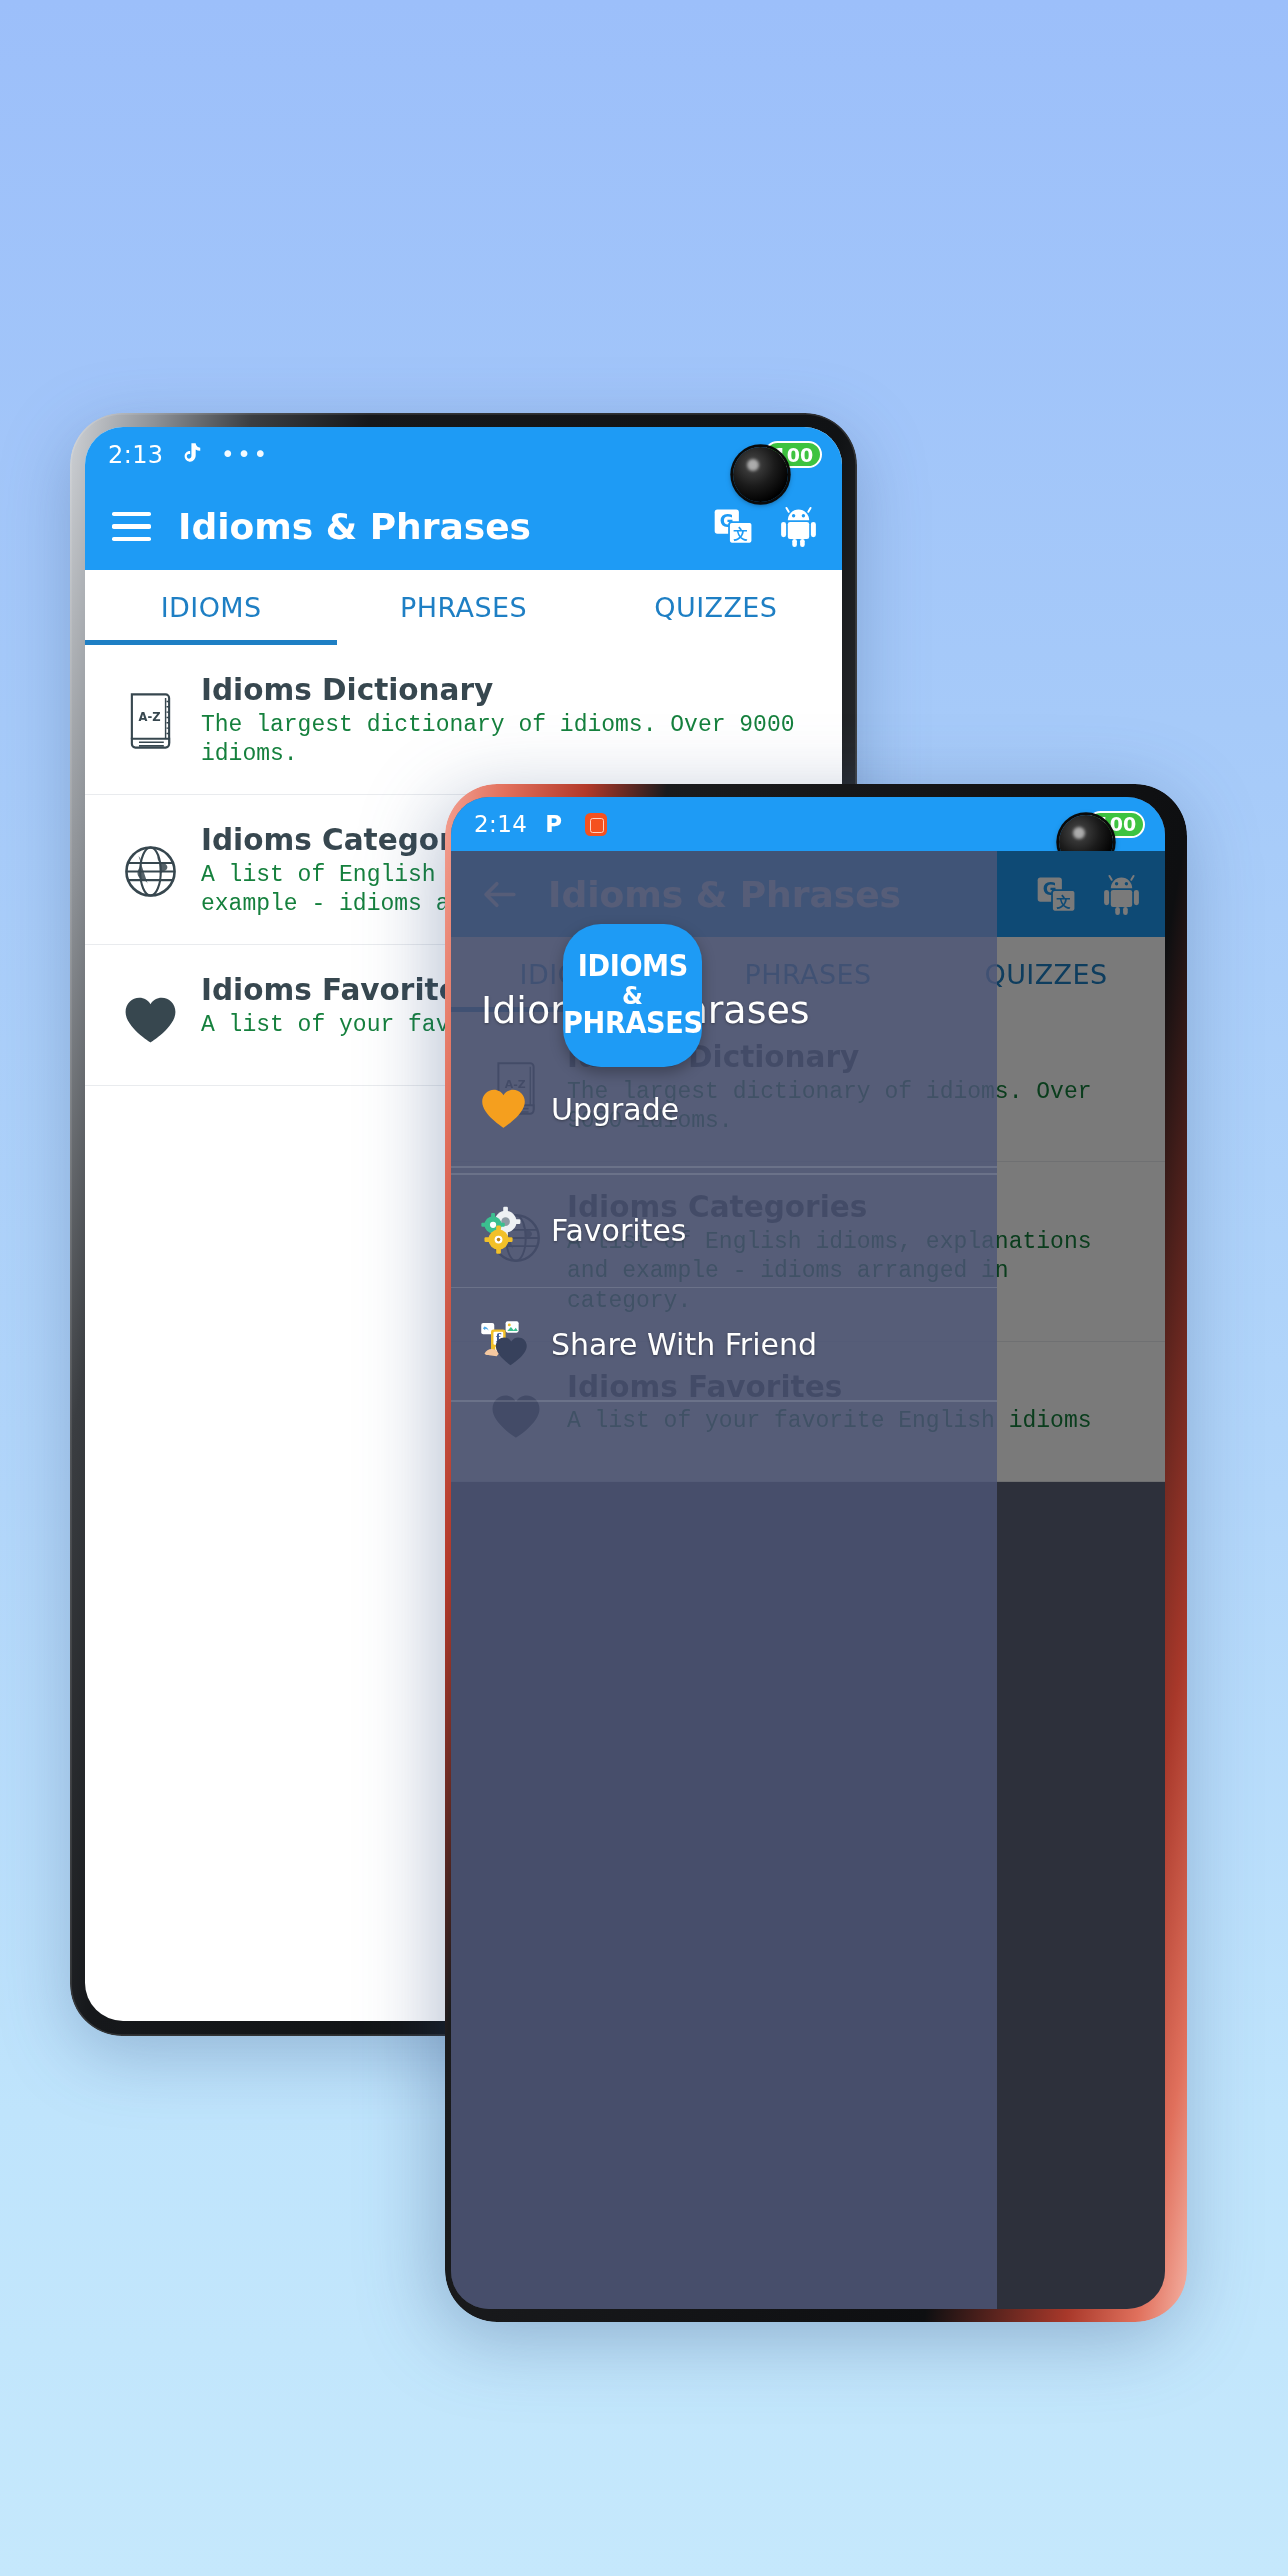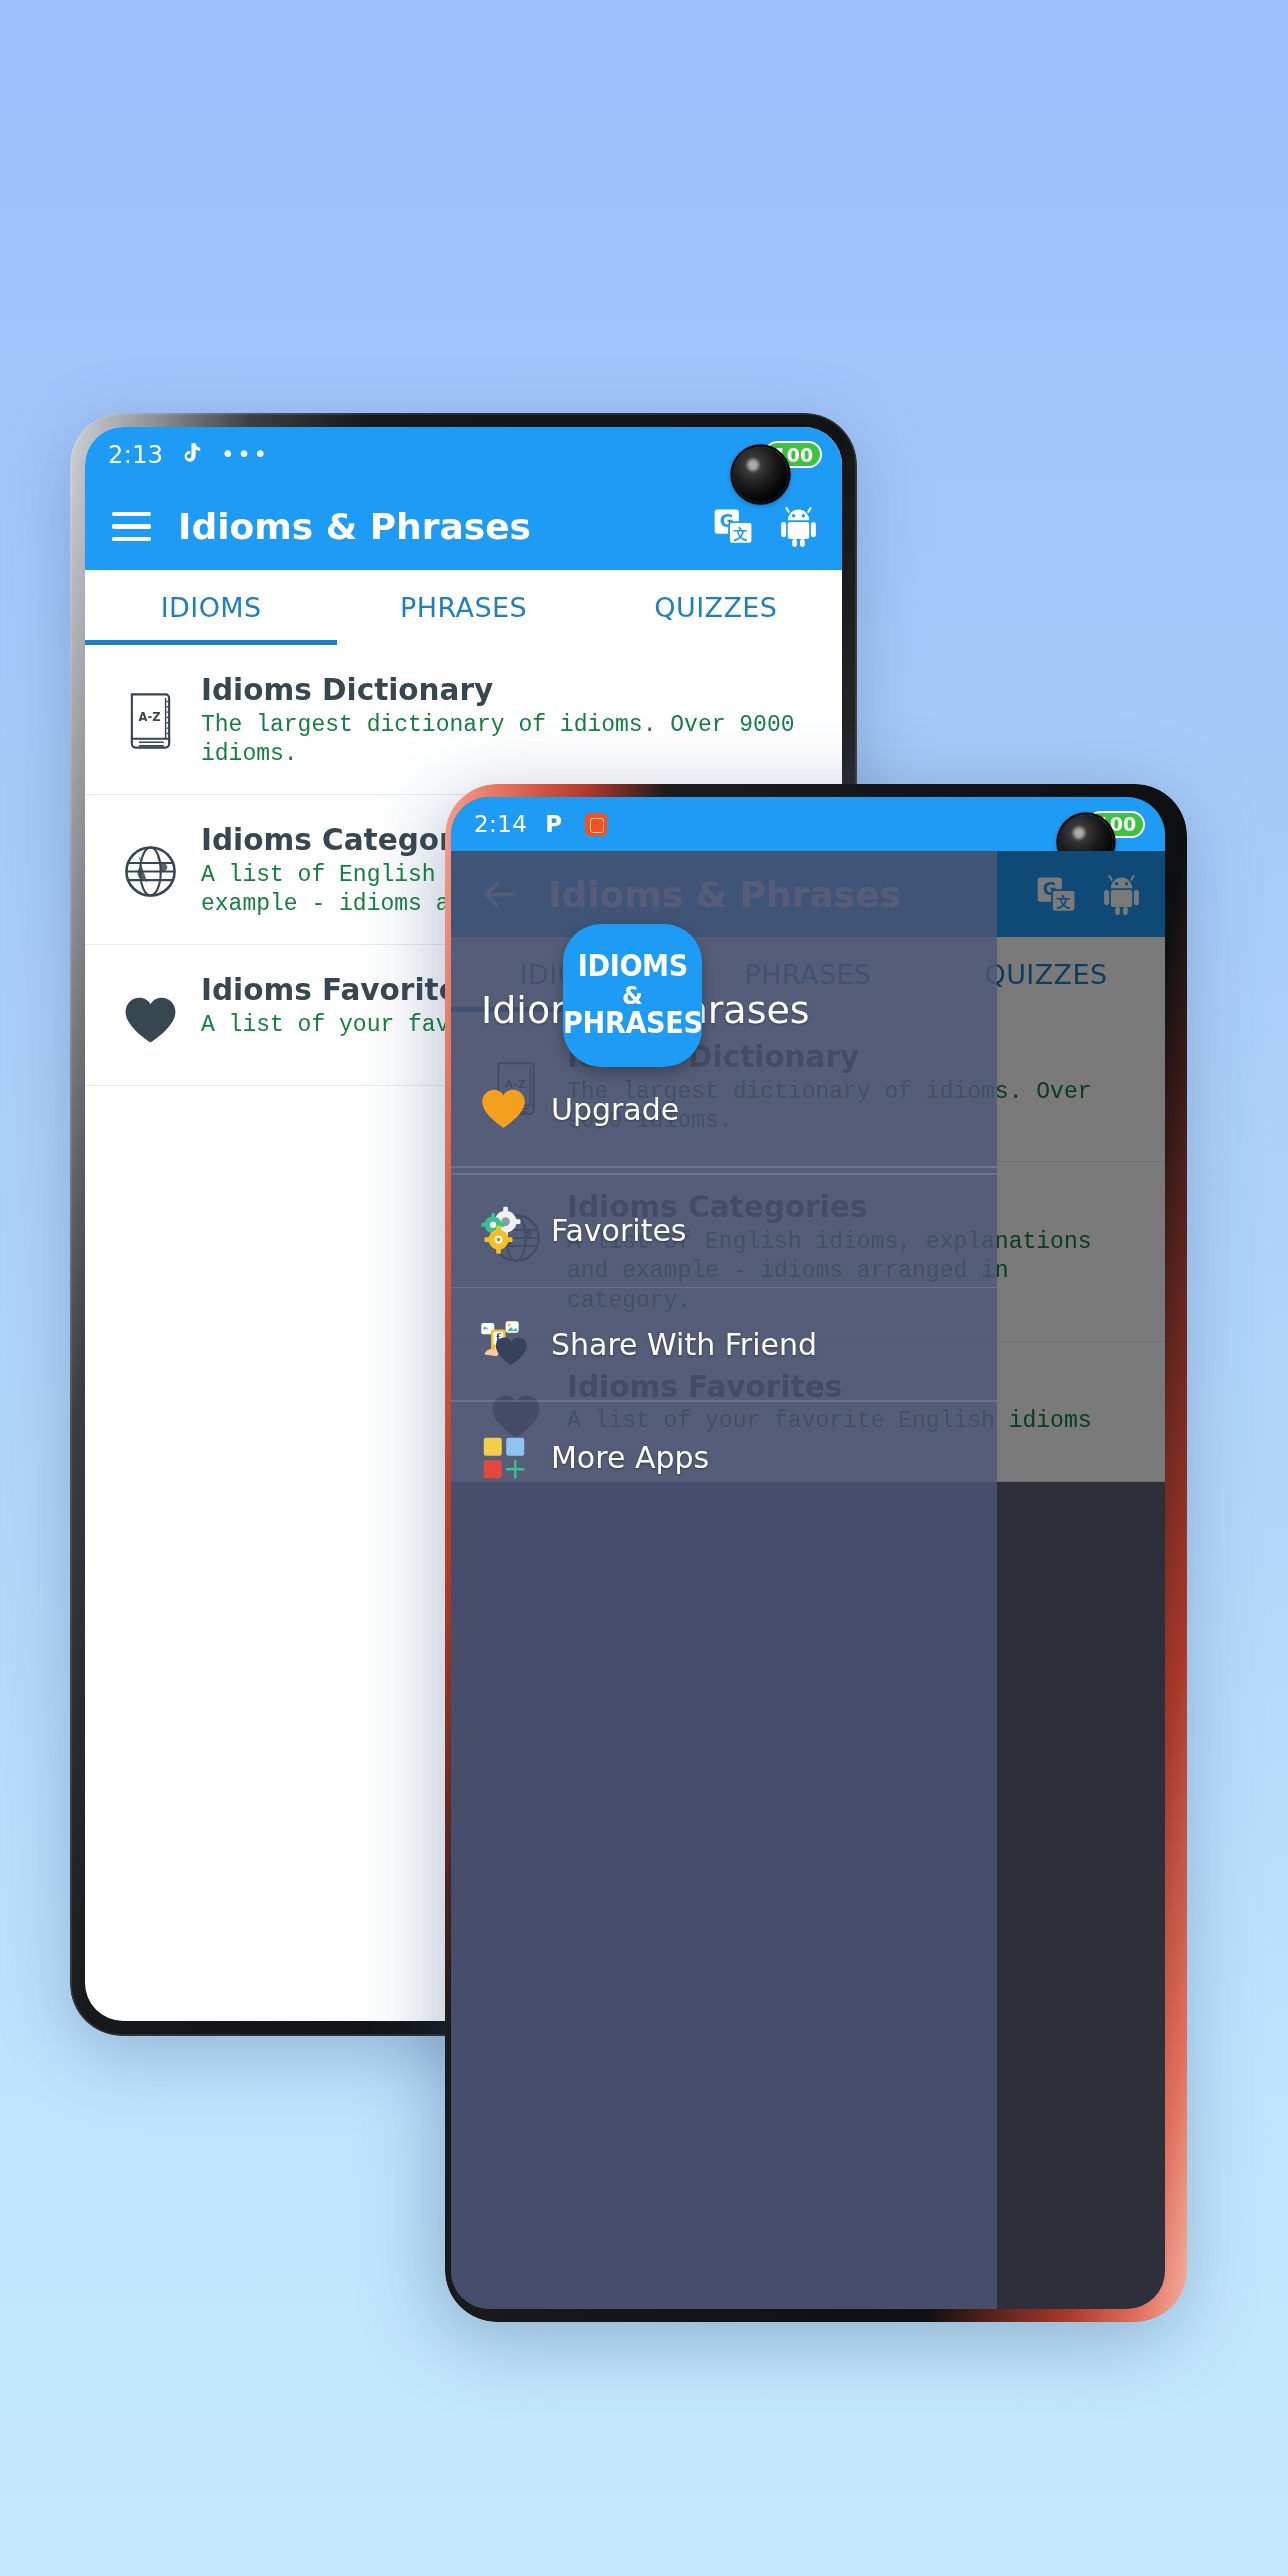--- a/index.html
+++ b/index.html
@@ -556,31 +556,20 @@
                 <circle cx="25" cy="38" r="4" fill="#ffffff"></circle>
                 <path d="M25 35.5v5 M22.5 38h5" stroke="#f2a02a" stroke-width="1.6" stroke-linecap="round"></path>
                 <path d="M8 44c2-5 8-7 13-5l6 3-4 5-7-1c-3-.5-6 .5-8-2z" fill="#f5c8a0"></path>
                 <path d="M40 58S22 46 22 34.5C22 28.2 27 24 32.5 24c3.6 0 6.8 2 8.5 5 1.7-3 4.9-5 8.5-5 5.5 0 10.5 4.2 10.5 10.5C60 46 40 58 40 58z" fill="#37415c"></path>
               </svg>
             </div>
             <div class="di-label">Share With Friend</div>
           </div>
           <div class="drawer-sep"></div>
 
-          <div class="drawer-item">
-            <div class="di-icon">
-              <svg viewBox="0 0 64 64" width="48" height="48">
-                <rect x="5" y="5" width="24" height="24" rx="3" fill="#f2cf4a"></rect>
-                <rect x="35" y="5" width="24" height="24" rx="3" fill="#8fc4f0"></rect>
-                <rect x="5" y="35" width="24" height="24" rx="3" fill="#e0493c"></rect>
-                <path d="M47 36v22 M36 47h22" stroke="#3bbf8f" stroke-width="3.2" stroke-linecap="round"></path>
-              </svg>
-            </div>
-            <div class="di-label">More Apps</div>
-          </div>
 
         </div>
       </div>
     </div>
   </div>
 
   <div class="app-badge">
     <div class="l1">IDIOMS</div>
     <div class="l2">&amp;</div>
     <div class="l3">PHRASES</div>

